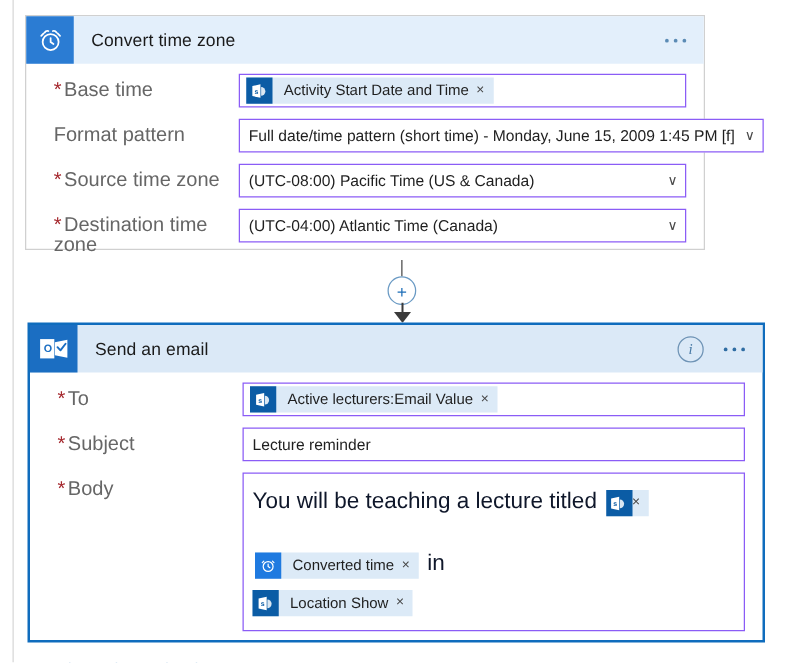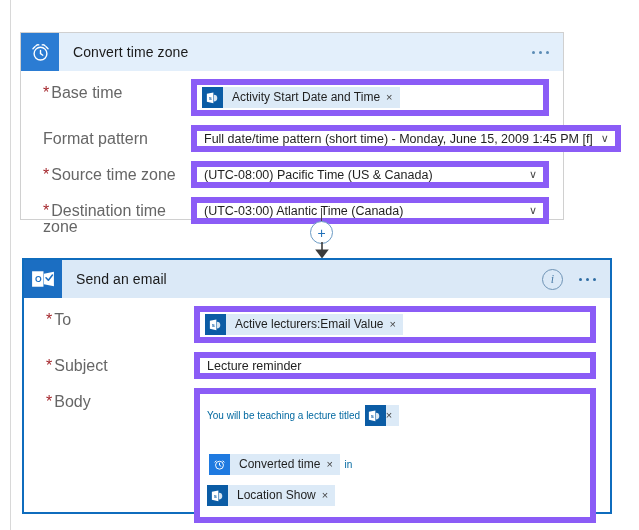--- a/index.html
+++ b/index.html
@@ -125,21 +125,21 @@
     padding-right: 6px;
     box-sizing: border-box;
   }
   .row-label .req {
     color: #a4262c;
     margin-right: 2px;
   }
   .field {
     flex: 1 1 auto;
     min-height: 27px;
-    border: 6px solid #8b5cf6;
+    border: 1px solid #8b5cf6;
     background: #ffffff;
     box-sizing: border-box;
     display: flex;
     align-items: center;
     padding: 0 6px 0 7px;
     font-size: 12.5px;
     color: #1f1f1f;
   }
   .field.dropdown {
     justify-content: space-between;
@@ -185,21 +185,21 @@
     font-size: 12px;
     color: #1f1f1f;
     line-height: 21px;
   }
   .token .tok-x {
     padding-right: 7px;
     font-size: 11px;
     color: #444444;
     line-height: 21px;
   }
-  .plaintext { font-size: 10px; color: #0369a1; }
+  .plaintext { font-size: 18px; color: #0f172a; }
 
   
   .adv-link {
     margin: 14px 0 4px 0;
     font-size: 12.5px;
     color: #1a6fb5;
     display: inline-flex;
     align-items: center;
     gap: 7px;
   }
@@ -239,21 +239,21 @@
     left: 7px; top: 34px;
   }
 </style>
 </head>
 <body>
 
 <div class="canvas">
 
   <div class="edge-line"></div>
 
-  <div class="card plain" style="left:20px; top:32px; width:544px; height:188px;">
+  <div class="card plain" style="left:20px; top:12px; width:544px; height:188px;">
 
     <div class="card-header">
       <div class="app-icon">
         <svg width="21" height="21" viewBox="0 0 24 24" fill="none" stroke="#ffffff" stroke-width="1.6">
           <circle cx="12" cy="13.3" r="7.3"></circle>
           <path d="M12 9.6 V13.3 L14.6 15.1" stroke-linecap="round"></path>
           <path d="M5.6 5.4 L3.4 7.6" stroke-linecap="round"></path>
           <path d="M18.4 5.4 L20.6 7.6" stroke-linecap="round"></path>
           <path d="M6.6 4.6 A3 3 0 0 1 10 3.2" stroke-linecap="round"></path>
           <path d="M17.4 4.6 A3 3 0 0 0 14 3.2" stroke-linecap="round"></path>
@@ -300,21 +300,21 @@
         <div class="row-label"><span class="req">*</span><span>Source time zone</span></div>
         <div class="field dropdown">
           <span class="dd-text">(UTC-08:00) Pacific Time (US &amp; Canada)</span>
           <span class="chev">∨</span>
         </div>
       </div>
 
       <div class="row">
         <div class="row-label"><span class="req">*</span><span>Destination time zone</span></div>
         <div class="field dropdown">
-          <span class="dd-text">(UTC-03:00) Atlantic Time (Canada)</span>
+          <span class="dd-text">(UTC-04:00) Atlantic Time (Canada)</span>
           <span class="chev">∨</span>
         </div>
       </div>
 
     </div>
   </div>
 
   <div class="connector">
     <div class="conn-line"></div>
     <div class="plus-btn">+</div>

